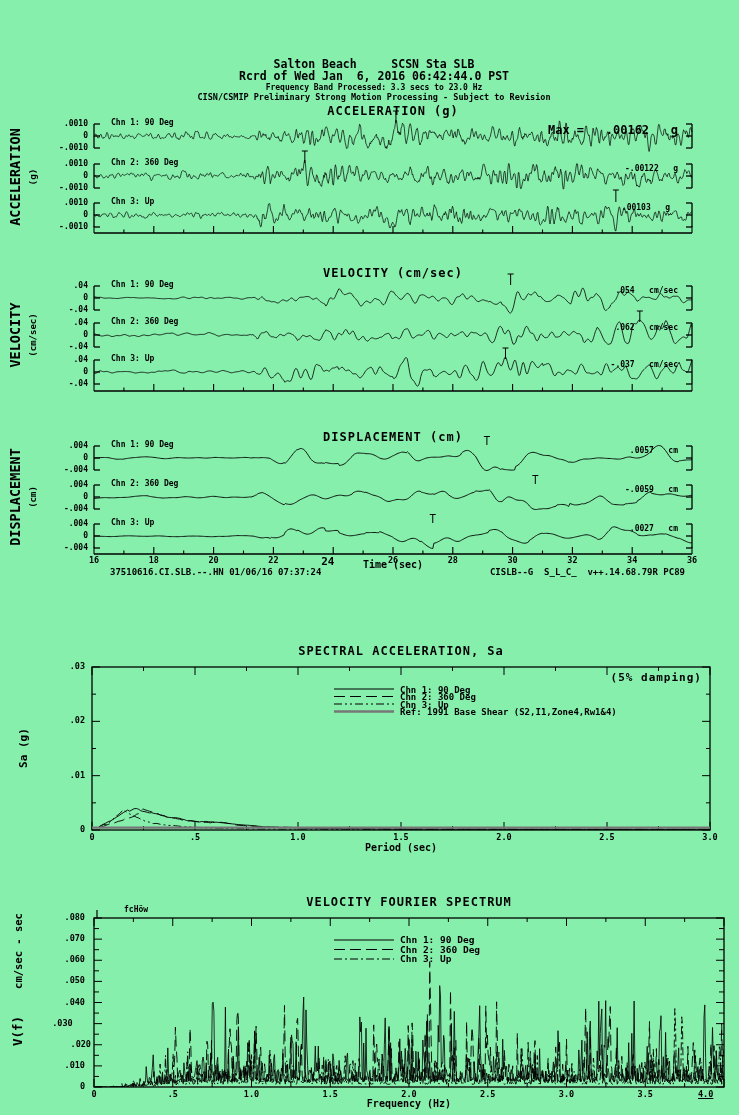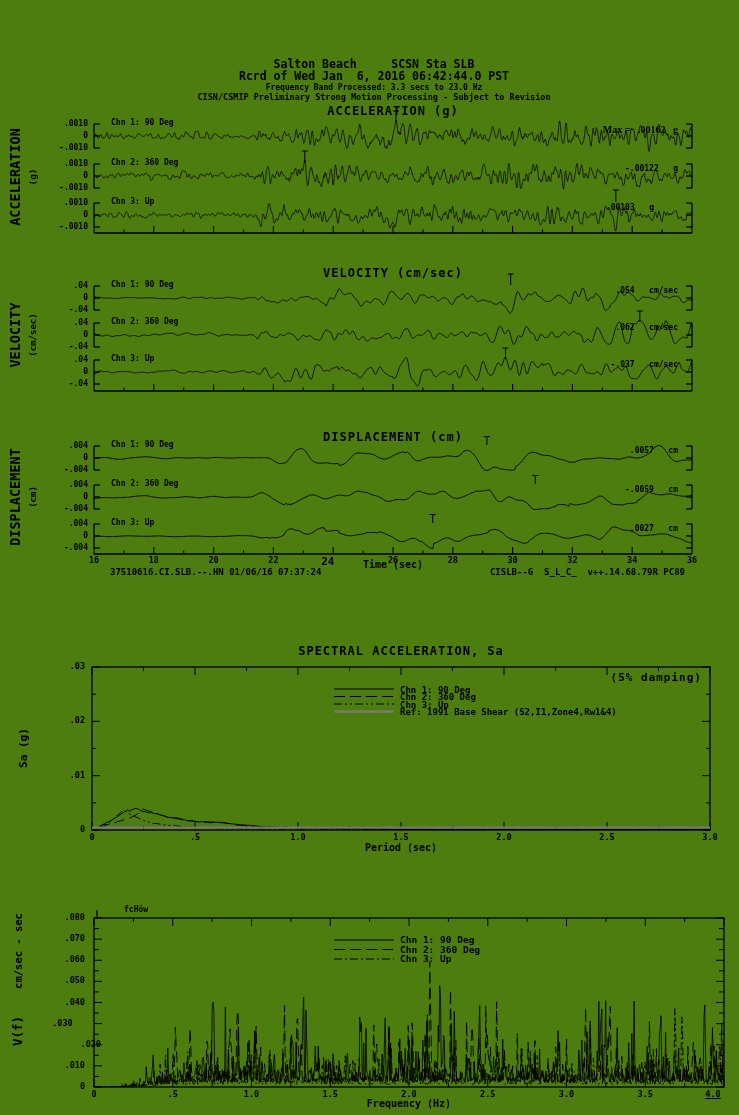--- a/index.html
+++ b/index.html
@@ -1,18 +1,18 @@
 <!DOCTYPE html>
 <html><head>
 <meta charset="utf-8">
 <style>
   * { margin:0; padding:0; box-sizing:border-box; }
   html,body { background:#fff; }
   #stage {
-    position:relative; width:739px; height:1115px; background:#4d7c0f;
+    position:relative; width:739px; height:1115px; background:#86efac;
     font-family:"DejaVu Sans Mono", monospace; overflow:hidden; color:#000;
   }
   #cv { position:absolute; left:0; top:0; }
   .t { position:absolute; color:#000; white-space:pre; line-height:1.15; }
   .b { font-weight:bold; }
   .rot { transform:translate(-50%,-50%) rotate(-90deg); transform-origin:center; }
   .hdr { left:0; width:748px; text-align:center; font-weight:bold; }
   #h1 { top:58px;  font-size:11.5px; }
   #h2 { top:70px;  font-size:11.5px; }
   #h3 { top:83px;  font-size:8px; }
@@ -347,20 +347,21 @@
 
   <div class="t hdr" id="h1">Salton Beach     SCSN Sta SLB</div>
   <div class="t hdr" id="h2">Rcrd of Wed Jan  6, 2016 06:42:44.0 PST</div>
   <div class="t hdr" id="h3">Frequency Band Processed: 3.3 secs to 23.0 Hz</div>
   <div class="t hdr" id="h4">CISN/CSMIP Preliminary Strong Motion Processing - Subject to Revision</div>
 
   <div class="t sect" id="t-acc">ACCELERATION (g)</div>
   <div class="t sect" id="t-vel">VELOCITY (cm/sec)</div>
   <div class="t sect" id="t-dis">DISPLACEMENT (cm)</div>
   <div class="t sect" id="t-sa">SPECTRAL ACCELERATION, Sa</div>
+  <div class="t sect" id="t-vfs">VELOCITY FOURIER SPECTRUM</div>
 
   <div class="t rot" id="ry-acc">ACCELERATION</div>
   <div class="t rot" id="ry-accu">(g)</div>
   <div class="t rot" id="ry-vel">VELOCITY</div>
   <div class="t rot" id="ry-velu">(cm/sec)</div>
   <div class="t rot" id="ry-dis">DISPLACEMENT</div>
   <div class="t rot" id="ry-disu">(cm)</div>
   <div class="t rot" id="ry-sa">Sa (g)</div>
   <div class="t rot" id="ry-vfsu">cm/sec - sec</div>
   <div class="t rot" id="ry-vfs">V(f)</div>
@@ -370,31 +371,31 @@
   <div class="t" id="xl-freq">Frequency (Hz)</div>
 
   <div class="t" id="ft-l">37510616.CI.SLB.--.HN 01/06/16 07:37:24</div>
   <div class="t" id="ft-r">CISLB--G  S_L_C_  v++.14.68.79R PC89</div>
   <div class="t" id="note-damp">(5% damping)</div>
   <div class="t" id="fc">fcHöw</div>
 <div class="t b" style="left: 40px; top: 119px; width: 48px; text-align: right; font-size: 8px;">.0010</div>
     <div class="t b" style="left: 40px; top: 131px; width: 48px; text-align: right; font-size: 8px;">0</div>
     <div class="t b" style="left: 40px; top: 143px; width: 48px; text-align: right; font-size: 8px;">-.0010</div>
     <div class="t b" style="left: 111px; top: 118px; font-size: 8px;">Chn 1: 90 Deg</div>
-    <div class="t b" style="left: 470px; top: 124px; width: 208px; text-align: right; font-size: 10px; font-family: Liberation Serif, serif;">Max =   .00162   g</div>
+    <div class="t b" style="left: 470px; top: 124px; width: 208px; text-align: right; font-size: 12px;">Max =   .00162   g</div>
     <div class="t b" style="left: 40px; top: 159px; width: 48px; text-align: right; font-size: 8px;">.0010</div>
     <div class="t b" style="left: 40px; top: 171px; width: 48px; text-align: right; font-size: 8px;">0</div>
     <div class="t b" style="left: 40px; top: 183px; width: 48px; text-align: right; font-size: 8px;">-.0010</div>
     <div class="t b" style="left: 111px; top: 158px; font-size: 8px;">Chn 2: 360 Deg</div>
     <div class="t b" style="left: 470px; top: 164px; width: 208px; text-align: right; font-size: 8px;">-.00122   g</div>
     <div class="t b" style="left: 40px; top: 198px; width: 48px; text-align: right; font-size: 8px;">.0010</div>
     <div class="t b" style="left: 40px; top: 210px; width: 48px; text-align: right; font-size: 8px;">0</div>
     <div class="t b" style="left: 40px; top: 222px; width: 48px; text-align: right; font-size: 8px;">-.0010</div>
     <div class="t b" style="left: 111px; top: 197px; font-size: 8px;">Chn 3: Up</div>
-    <div class="t b" style="left: 446px; top: 203px; width: 208px; text-align: right; font-size: 8px;">.00103   g</div>
+    <div class="t b" style="left: 462px; top: 203px; width: 208px; text-align: right; font-size: 8px;">.00103   g</div>
     <div class="t b" style="left: 40px; top: 281px; width: 48px; text-align: right; font-size: 8px;">.04</div>
     <div class="t b" style="left: 40px; top: 293px; width: 48px; text-align: right; font-size: 8px;">0</div>
     <div class="t b" style="left: 40px; top: 305px; width: 48px; text-align: right; font-size: 8px;">-.04</div>
     <div class="t b" style="left: 111px; top: 280px; font-size: 8px;">Chn 1: 90 Deg</div>
     <div class="t b" style="left: 470px; top: 286px; width: 208px; text-align: right; font-size: 8px;">.054   cm/sec</div>
     <div class="t b" style="left: 40px; top: 318px; width: 48px; text-align: right; font-size: 8px;">.04</div>
     <div class="t b" style="left: 40px; top: 330px; width: 48px; text-align: right; font-size: 8px;">0</div>
     <div class="t b" style="left: 40px; top: 342px; width: 48px; text-align: right; font-size: 8px;">-.04</div>
     <div class="t b" style="left: 111px; top: 317px; font-size: 8px;">Chn 2: 360 Deg</div>
     <div class="t b" style="left: 470px; top: 323px; width: 208px; text-align: right; font-size: 8px;">.062   cm/sec</div>
@@ -445,26 +446,26 @@
     <div class="t b" style="left: 400px; top: 699.5px; font-size: 9px;">Chn 3: Up</div>
     <div class="t b" style="left: 400px; top: 707px; font-size: 9px;">Ref: 1991 Base Shear (S2,I1,Zone4,Rw1&amp;4)</div>
     <div class="t b" style="left: 79px; top: 1090px; width: 30px; text-align: center; font-size: 8.5px;">0</div>
     <div class="t b" style="left: 157.75px; top: 1090px; width: 30px; text-align: center; font-size: 8.5px;">.5</div>
     <div class="t b" style="left: 236.5px; top: 1090px; width: 30px; text-align: center; font-size: 8.5px;">1.0</div>
     <div class="t b" style="left: 315.25px; top: 1090px; width: 30px; text-align: center; font-size: 8.5px;">1.5</div>
     <div class="t b" style="left: 394px; top: 1090px; width: 30px; text-align: center; font-size: 8.5px;">2.0</div>
     <div class="t b" style="left: 472.75px; top: 1090px; width: 30px; text-align: center; font-size: 8.5px;">2.5</div>
     <div class="t b" style="left: 551.5px; top: 1090px; width: 30px; text-align: center; font-size: 8.5px;">3.0</div>
     <div class="t b" style="left: 630.25px; top: 1090px; width: 30px; text-align: center; font-size: 8.5px;">3.5</div>
-    <div class="t b" style="left: 698px; top: 1090px; width: 30px; text-align: center; font-size: 8.5px; text-decoration: underline;">4.0</div>
+    <div class="t b" style="left: 698px; top: 1090px; width: 30px; font-size: 8.5px; text-decoration: underline;">4.0</div>
     <div class="t b" style="left: 40px; top: 913px; width: 45px; text-align: right; font-size: 8.5px;">.080</div>
     <div class="t b" style="left: 40px; top: 934.125px; width: 45px; text-align: right; font-size: 8.5px;">.070</div>
     <div class="t b" style="left: 40px; top: 955.25px; width: 45px; text-align: right; font-size: 8.5px;">.060</div>
     <div class="t b" style="left: 40px; top: 976.375px; width: 45px; text-align: right; font-size: 8.5px;">.050</div>
     <div class="t b" style="left: 40px; top: 997.5px; width: 45px; text-align: right; font-size: 8.5px;">.040</div>
     <div class="t b" style="left: 40px; top: 1018.62px; width: 45px; text-align: center; font-size: 8.5px;">.030</div>
-    <div class="t b" style="left: 56px; top: 1039.75px; width: 45px; text-align: right; font-size: 8.5px;">.020</div>
+    <div class="t b" style="left: 46px; top: 1039.75px; width: 45px; text-align: right; font-size: 8.5px;">.020</div>
     <div class="t b" style="left: 40px; top: 1060.88px; width: 45px; text-align: right; font-size: 8.5px;">.010</div>
     <div class="t b" style="left: 40px; top: 1082px; width: 45px; text-align: right; font-size: 8.5px;">0</div>
     <div class="t b" style="left: 400px; top: 935px; font-size: 9.5px;">Chn 1: 90 Deg</div>
     <div class="t b" style="left: 400px; top: 944.5px; font-size: 9.5px;">Chn 2: 360 Deg</div>
     <div class="t b" style="left: 400px; top: 954px; font-size: 9.5px;">Chn 3: Up</div>
   </div>
 
 </body></html>

